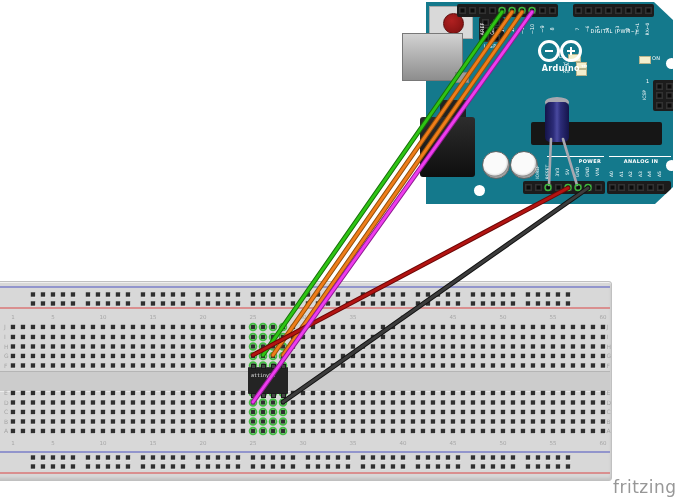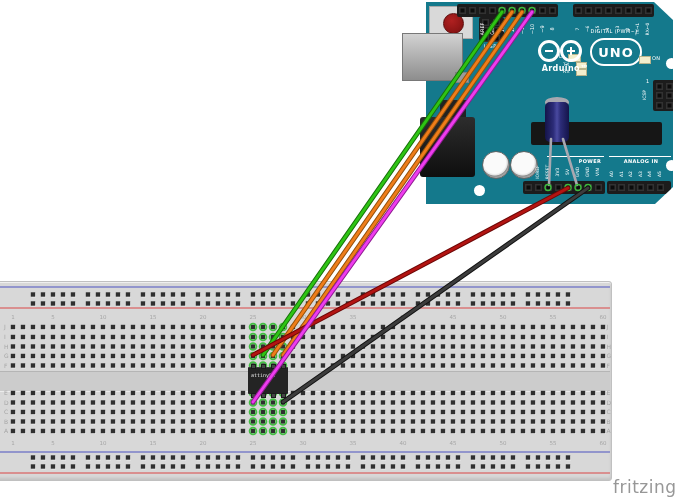--- a/index.html
+++ b/index.html
@@ -1783,24 +1783,20 @@
     <div class="ledrect" style="left:150px;top:67px;width:9px;height:5px;"></div>
 
     <div class="ring" style="left:112px;top:38px;">
       <div style="width:8px;height:2.5px;background:#fff;"></div>
     </div>
     <div class="ring" style="left:134px;top:38px;">
       <div style="width:8px;height:2.5px;background:#fff;"></div>
       <div style="position:absolute;width:2.5px;height:8px;background:#fff;"></div>
     </div>
     <div class="silk" style="left:110px;top:62px;width:58px;text-align:center;font-size:8px;font-weight:bold;line-height:10px;">Arduino™</div>
-    <div class="a" style="left:164px;top:36px;width:52px;height:28px;border:2.5px solid #fff;border-radius:14px;box-sizing:border-box;
-                display:flex;align-items:center;justify-content:center;color:#fff;font-size:13px;font-weight:bold;letter-spacing:1px;">
-      <span>UNO</span>
-    </div>
 
     <div class="ledrect" style="left:213px;top:54px;width:10px;height:6px;"></div>
     <div class="silk" style="left:226px;top:53px;width:14px;">ON</div>
 
     <div class="hdr" style="left:227px;top:78px;width:24px;height:31px;"></div>
     <div class="hole" style="left:229.5px;top:80.5px"></div>
     <div class="hole" style="left:239.5px;top:80.5px"></div>
     <div class="hole" style="left:229.5px;top:90px"></div>
     <div class="hole" style="left:239.5px;top:90px"></div>
     <div class="hole" style="left:229.5px;top:99.5px"></div>

